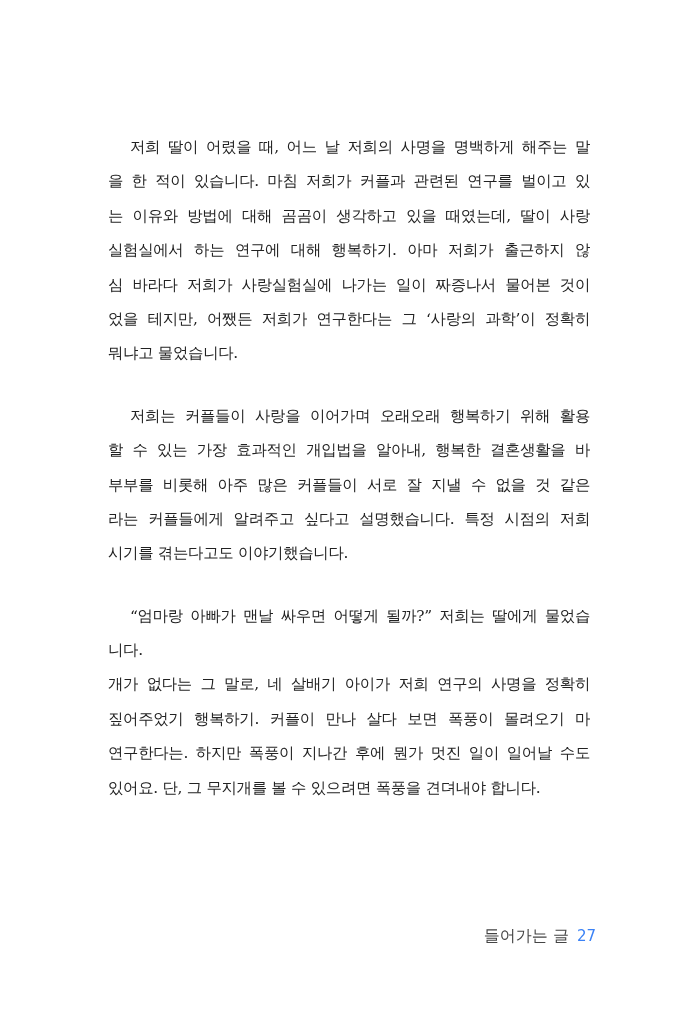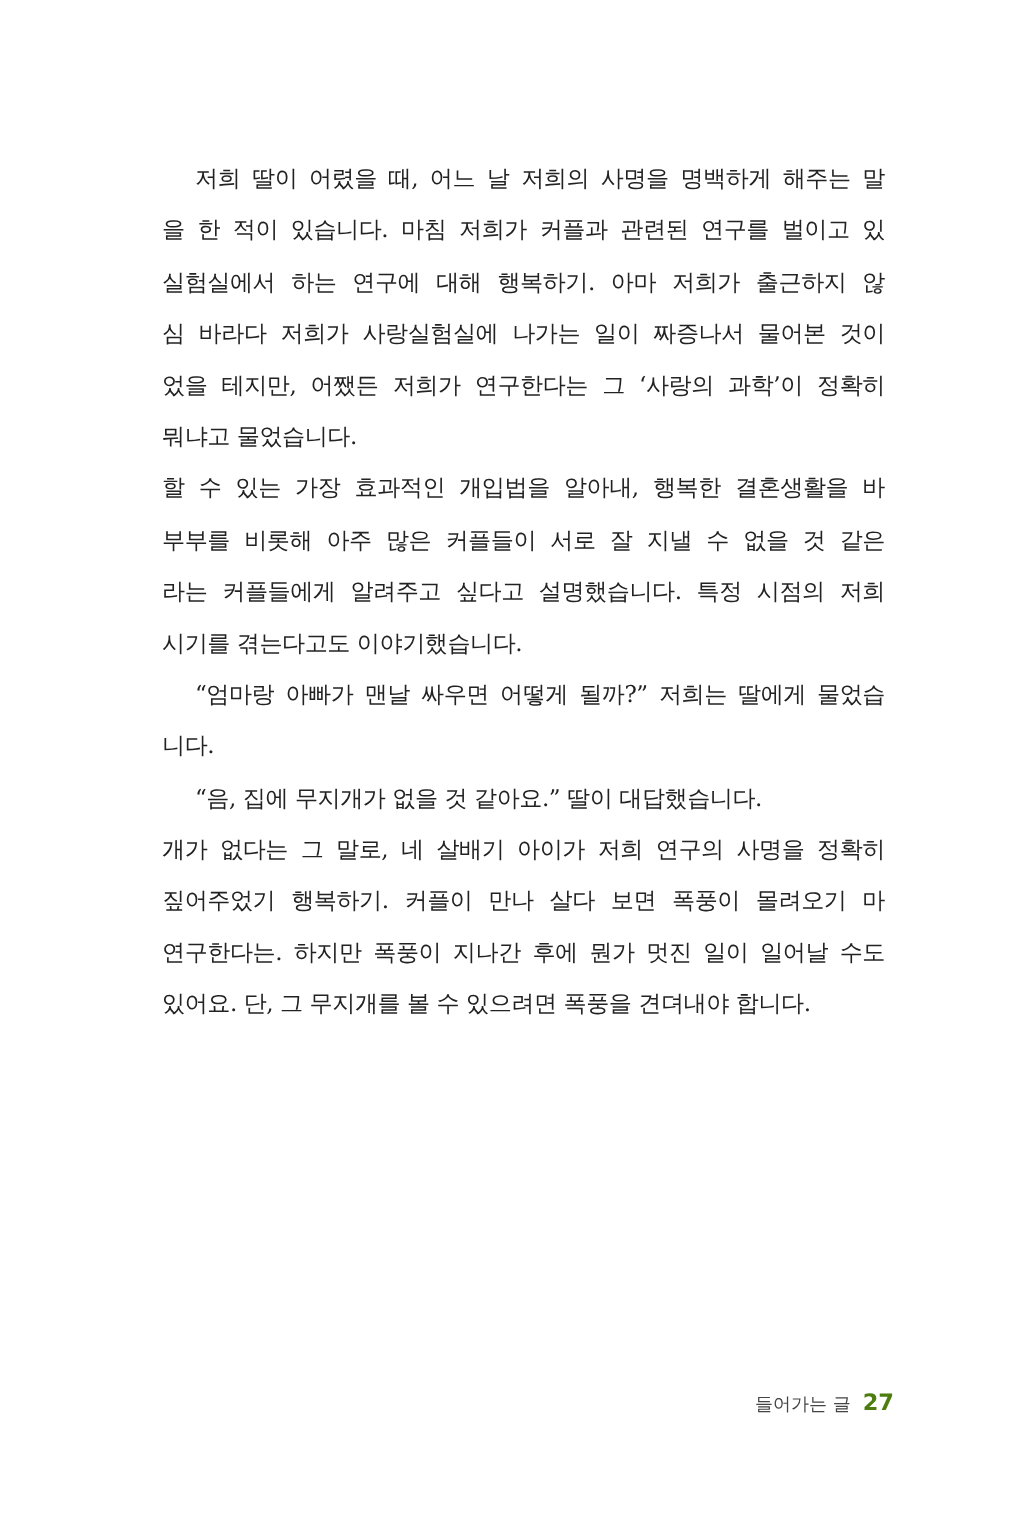--- a/index.html
+++ b/index.html
@@ -16,56 +16,57 @@
     }
     .line {
       height: 34.4px;
       line-height: 34.4px;
       white-space: nowrap;
       text-align: justify;
       text-align-last: justify;
       letter-spacing: -0.3px;
     }
     .line.last { text-align-last: left; }
-    .line.indent { padding-left: 22px; }
+    .line.indent { padding-left: 22px; margin-top: 28px; }
     .footer {
       position: absolute;
       right: 88px;
       top: 926px;
       font-family: "DejaVu Sans", "Liberation Sans", sans-serif;
       color: #333;
       display: flex;
       align-items: baseline;
       gap: 8px;
     }
-    .footer .section { font-size: 12px; color: #444; }
-    .footer .pagenum { font-size: 15px; font-weight: bold; color: #4d7c0f; }
+    .footer .section { font-size: 16px; color: #444; }
+    .footer .pagenum { font-size: 15px; font-weight: normal; color: #3b82f6; }
   </style>
 </head>
 <body>
 
 <div class="page">
   <div class="text-block">
 
     <div class="line indent">저희 딸이 어렸을 때, 어느 날 저희의 사명을 명백하게 해주는 말</div>
     <div class="line">을 한 적이 있습니다. 마침 저희가 커플과 관련된 연구를 벌이고 있</div>
+    <div class="line">는 이유와 방법에 대해 곰곰이 생각하고 있을 때였는데, 딸이 사랑</div>
     <div class="line">실험실에서 하는 연구에 대해 행복하기. 아마 저희가 출근하지 않</div>
     <div class="line">심 바라다 저희가 사랑실험실에 나가는 일이 짜증나서 물어본 것이</div>
     <div class="line">었을 테지만, 어쨌든 저희가 연구한다는 그 ‘사랑의 과학’이 정확히</div>
     <div class="line last">뭐냐고 물었습니다.</div>
 
+    <div class="line indent">저희는 커플들이 사랑을 이어가며 오래오래 행복하기 위해 활용</div>
     <div class="line">할 수 있는 가장 효과적인 개입법을 알아내, 행복한 결혼생활을 바</div>
     <div class="line">부부를 비롯해 아주 많은 커플들이 서로 잘 지낼 수 없을 것 같은</div>
     <div class="line">라는 커플들에게 알려주고 싶다고 설명했습니다. 특정 시점의 저희</div>
     <div class="line last">시기를 겪는다고도 이야기했습니다.</div>
 
     <div class="line indent">“엄마랑 아빠가 맨날 싸우면 어떻게 될까?” 저희는 딸에게 물었습</div>
     <div class="line last">니다.</div>
 
-    <div class="line indent last">“음, 집에 무지개가 없을 것 같아요.” 딸이 대답했습니다.</div>
 
     <div class="line">개가 없다는 그 말로, 네 살배기 아이가 저희 연구의 사명을 정확히</div>
     <div class="line">짚어주었기 행복하기. 커플이 만나 살다 보면 폭풍이 몰려오기 마</div>
     <div class="line">연구한다는. 하지만 폭풍이 지나간 후에 뭔가 멋진 일이 일어날 수도</div>
     <div class="line last">있어요. 단, 그 무지개를 볼 수 있으려면 폭풍을 견뎌내야 합니다.</div>
   </div>
 
   <div class="footer">
     <span class="section">들어가는 글</span>
     <span class="pagenum">27</span>

